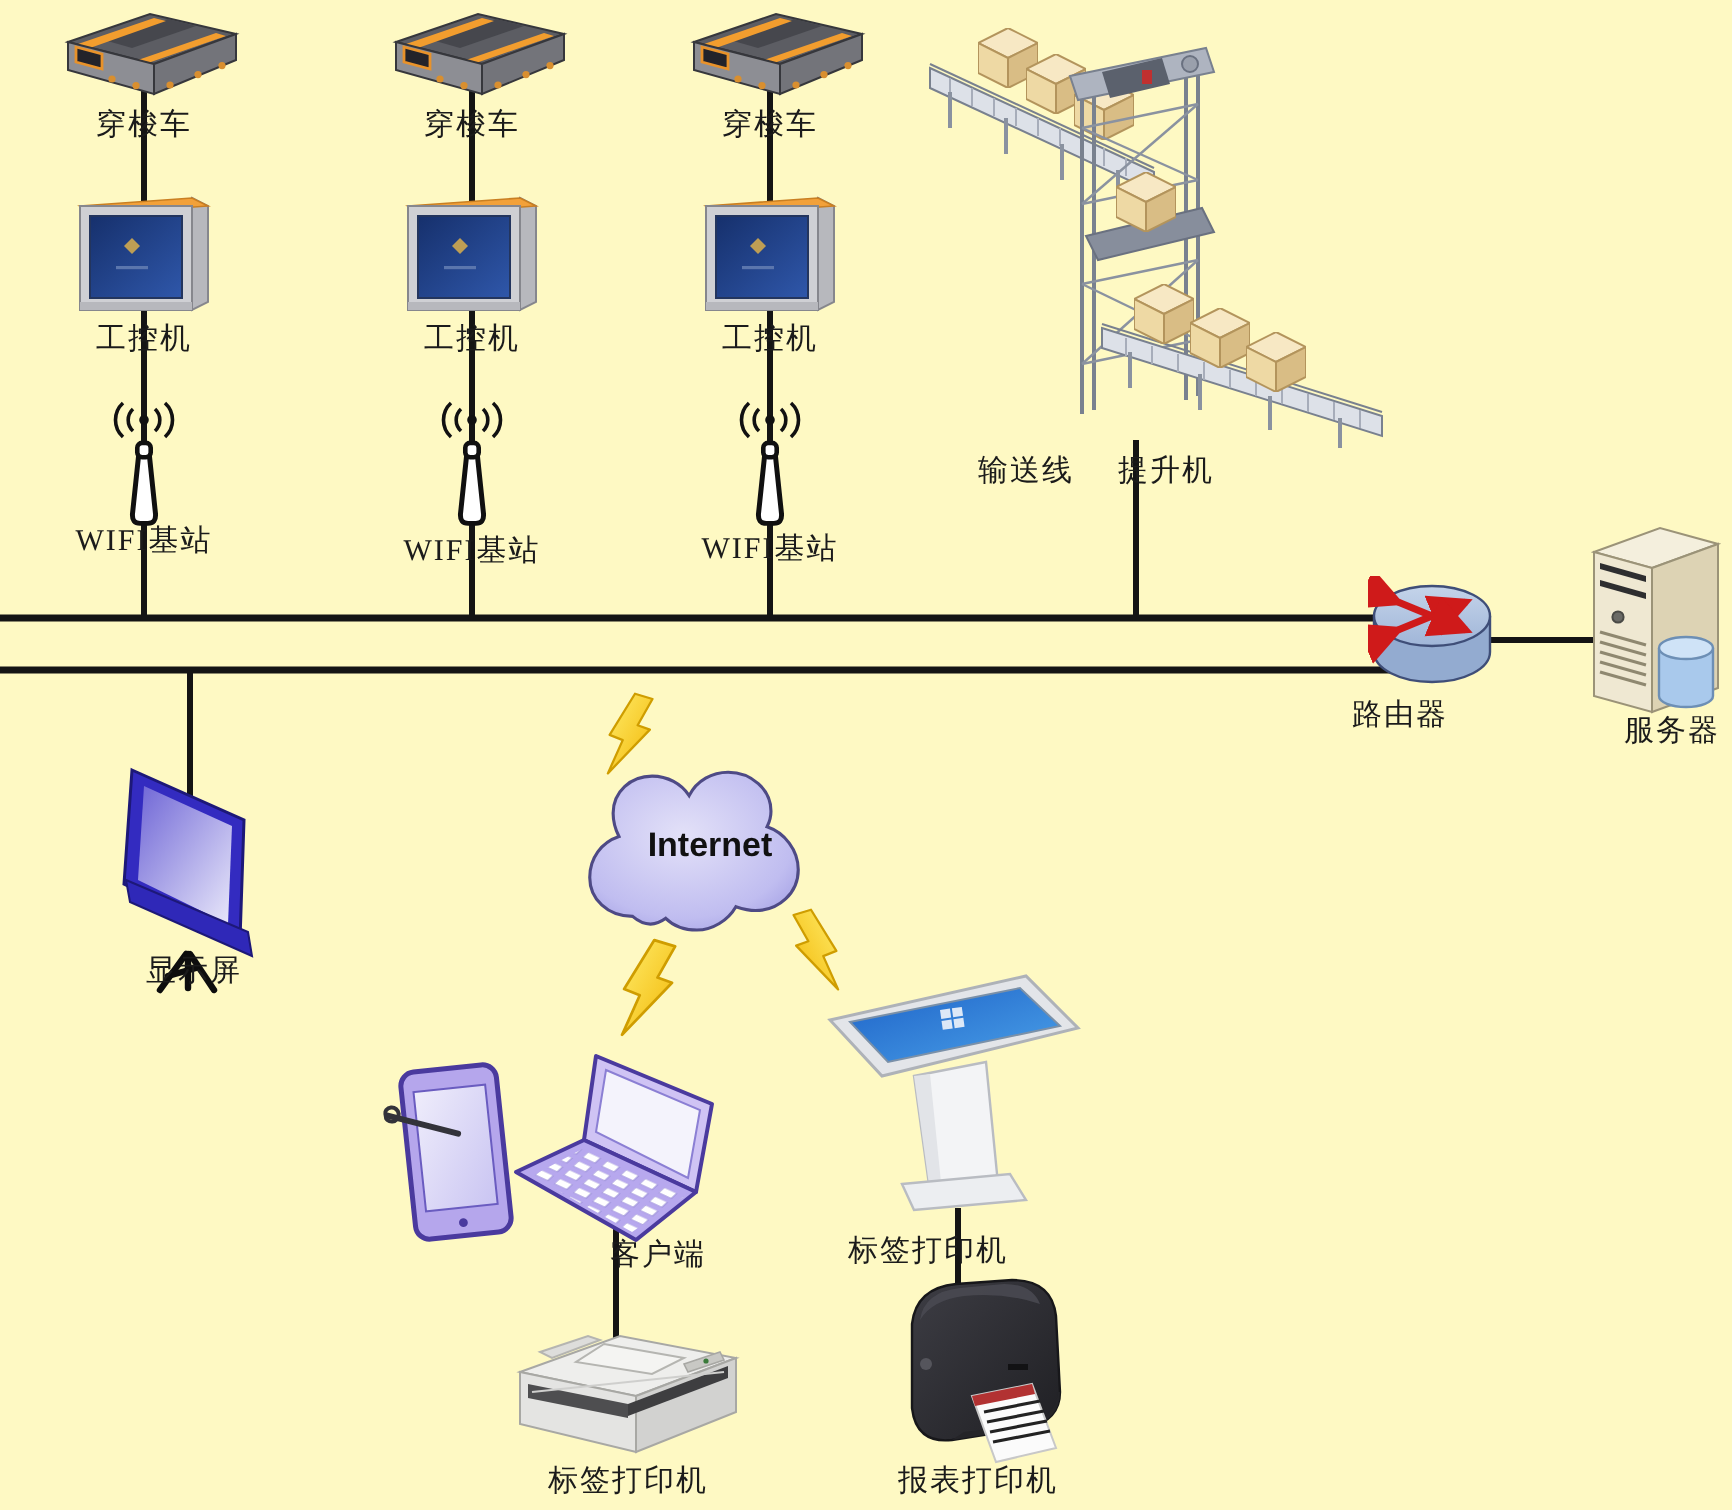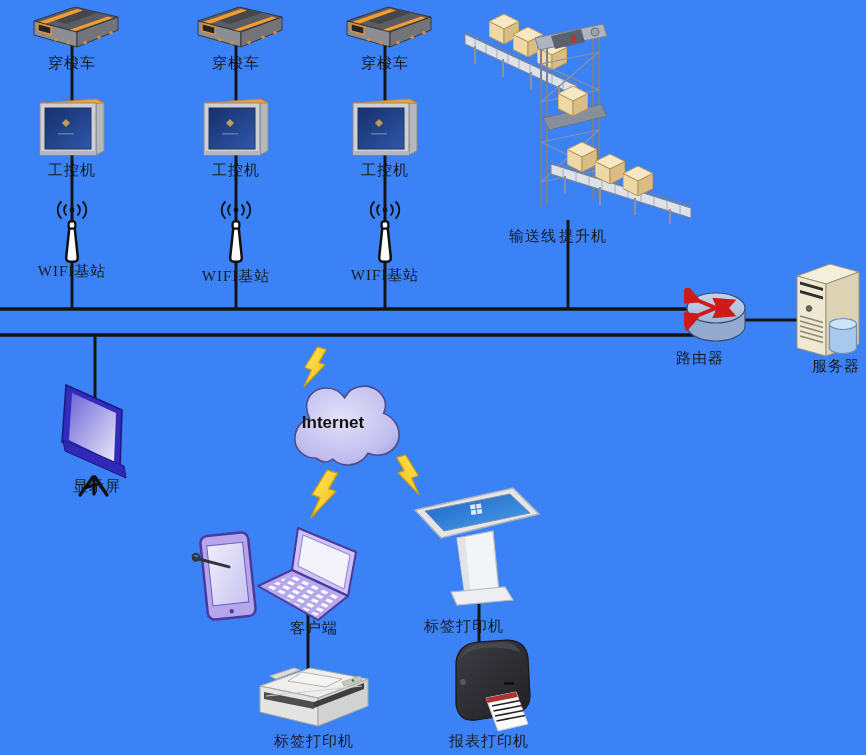--- a/index.html
+++ b/index.html
@@ -1,16 +1,16 @@
 <!DOCTYPE html>
 <html><head>
 <meta charset="utf-8">
 <style>
   html,body{margin:0;padding:0;background:#fff;}
-  #stage{position:relative;width:866px;height:755px;background:#3b82f6;overflow:hidden;
+  #stage{position:relative;width:866px;height:755px;background:#fef9c3;overflow:hidden;
          font-family:"Liberation Serif","DejaVu Serif",serif;}
   #wires{position:absolute;left:0;top:0;z-index:1;}
   .node{position:absolute;z-index:2;}
   .lbl{position:absolute;z-index:3;text-align:center;font-size:15px;color:#1b1b1b;
        letter-spacing:1px;line-height:1.15;white-space:nowrap;}
   .internet-lbl{position:absolute;z-index:4;text-align:center;
        font-family:"Liberation Sans","DejaVu Sans",sans-serif;
        font-weight:bold;font-size:17px;color:#111;}
   svg{display:block;}
 </style>
@@ -236,21 +236,21 @@
     <g stroke="#8a92a0" stroke-width="2">
       <line x1="110" y1="174" x2="110" y2="192"></line>
         <line x1="145" y1="185" x2="145" y2="203"></line>
       <line x1="180" y1="196" x2="180" y2="213"></line>
         <line x1="215" y1="207" x2="215" y2="222"></line>
     </g>
     <use href="#sym-box" x="112" y="140" width="30" height="30"></use>
     <use href="#sym-box" x="140" y="152" width="30" height="30"></use>
     <use href="#sym-box" x="168" y="164" width="30" height="30"></use>
   </svg>
-  <div class="lbl" style="left:502px;top:228px;width:62px">输送线</div>
+  <div class="lbl" style="left:482px;top:228px;width:62px">输送线</div>
   <div class="lbl" style="left:553px;top:228px;width:60px">提升机</div>
 
   <svg class="node" style="left:684px;top:288px" width="64" height="60" viewBox="0 0 64 60">
     <defs>
       <marker id="ah" markerWidth="7" markerHeight="7" refX="5" refY="3" orient="auto">
         <path d="M0,0 L6,3 L0,6 Z" fill="#cf1a1a"></path>
       </marker>
     </defs>
     <path d="M3,20 L3,38 A29,15 0 0 0 61,38 L61,20" fill="#93abd0" stroke="#3f4e78" stroke-width="1.2"></path>
     <ellipse cx="32" cy="20" rx="29" ry="15" fill="url(#gRouter)" stroke="#3f4e78" stroke-width="1.2"></ellipse>
@@ -293,21 +293,21 @@
   </svg>
   <div class="lbl" style="left:57px;top:478px;width:80px">显示屏</div>
 
   <svg class="node" style="left:290px;top:383px" width="114" height="90" viewBox="0 0 117 92">
     <path d="M27,77 C14,77 5,68 5,57 C5,47 11,39 20,36 C18,32 17,28 17,24
              C17,13 26,5 37,5 C45,5 52,9 56,15 C60,7 68,3 76,3 C88,3 98,12 98,23
              C98,26 97,29 96,31 C105,34 112,43 112,53 C112,65 102,74 90,74
              C86,74 83,73 80,72 C76,79 68,84 60,84 C54,84 48,82 44,78
              C40,81 34,83 27,77 Z" fill="url(#gCloud)" stroke="#4e4a85" stroke-width="1.6"></path>
   </svg>
-  <div class="internet-lbl" style="left:281px;top:413px;width:104px">Internet</div>
+  <div class="internet-lbl" style="left:303px;top:413px;width:104px">Internet</div>
 
   <svg class="node" style="left:299px;top:346px" width="30" height="42">
       <use href="#sym-bolt"></use>
     </svg>
   <svg class="node" style="left:301px;top:469px" width="44" height="50">
       <use href="#sym-bolt"></use>
     </svg>
   <svg class="node" style="left:391px;top:454px;transform:scaleX(-1)" width="36" height="42">
       <use href="#sym-bolt"></use>
     </svg>
@@ -318,21 +318,21 @@
     <circle cx="34" cy="81.5" r="2.2" fill="#4a3a9e"></circle>
     <line x1="1" y1="24" x2="36" y2="37" stroke="#33333a" stroke-width="3" stroke-linecap="round"></line>
     <circle cx="4" cy="24" r="3.5" fill="none" stroke="#33333a" stroke-width="2"></circle>
   </svg>
   <svg class="node" style="left:256px;top:526px" width="106" height="96" viewBox="0 0 106 96">
     <polygon points="42,2 100,26 92,70 36,44" fill="#cfc3f4" stroke="#4a3a9e" stroke-width="2" stroke-linejoin="round"></polygon>
     <polygon points="47,9 94,29 88,63 42,40" fill="#f4f3fc" stroke="#8b7fd4" stroke-width="1"></polygon>
     <polygon points="2,60 36,44 92,70 62,94" fill="#b7a8ee" stroke="#4a3a9e" stroke-width="2" stroke-linejoin="round"></polygon>
     <polygon points="10,62 36,48 88,71 60,90" fill="url(#keyPat)"></polygon>
   </svg>
-  <div class="lbl" style="left:282px;top:620px;width:64px">客户端</div>
+  <div class="lbl" style="left:297px;top:620px;width:64px">客户端</div>
 
   <svg class="node" style="left:413px;top:486px" width="128" height="126" viewBox="0 0 128 126">
     <polygon points="44,52 80,45 86,106 52,110" fill="#f3f4f6" stroke="#b9bcc2" stroke-width="1.2"></polygon>
     <polygon points="44,52 52,51 58,110 52,110" fill="#e2e4e8"></polygon>
     <polygon points="38,106 92,101 100,114 44,119" fill="#eceef1" stroke="#b9bcc2" stroke-width="1.2"></polygon>
     <polygon points="2,24 100,2 126,28 28,52" fill="#e3e5e9" stroke="#aeb2b8" stroke-width="1.5"></polygon>
     <polygon points="12,25 97,8 117,27 31,45" fill="url(#gKiosk)" stroke="#7a90a8" stroke-width="1"></polygon>
     <g transform="translate(57,19) rotate(-8)" fill="#e6eef9" opacity="0.95">
       <rect x="0" y="0" width="5" height="4.5"></rect>
         <rect x="6" y="0" width="5" height="4.5"></rect>

